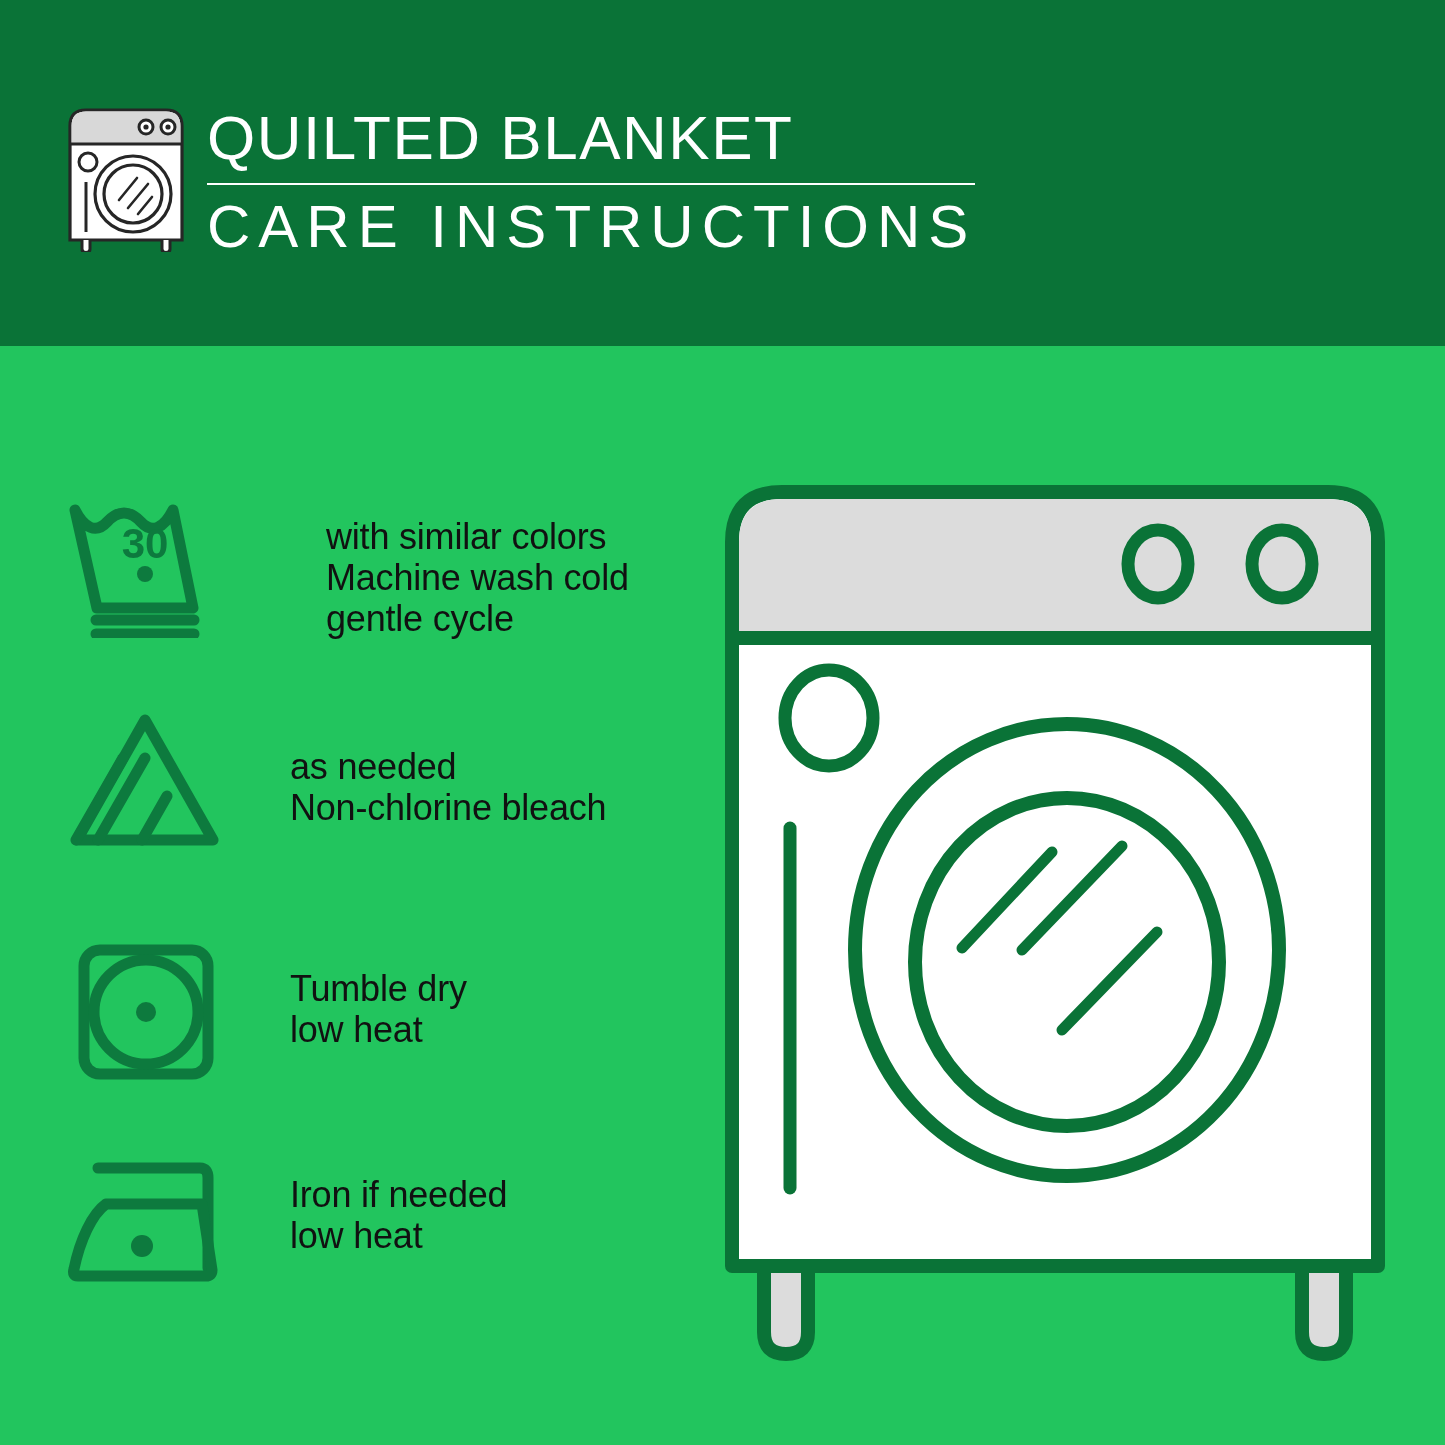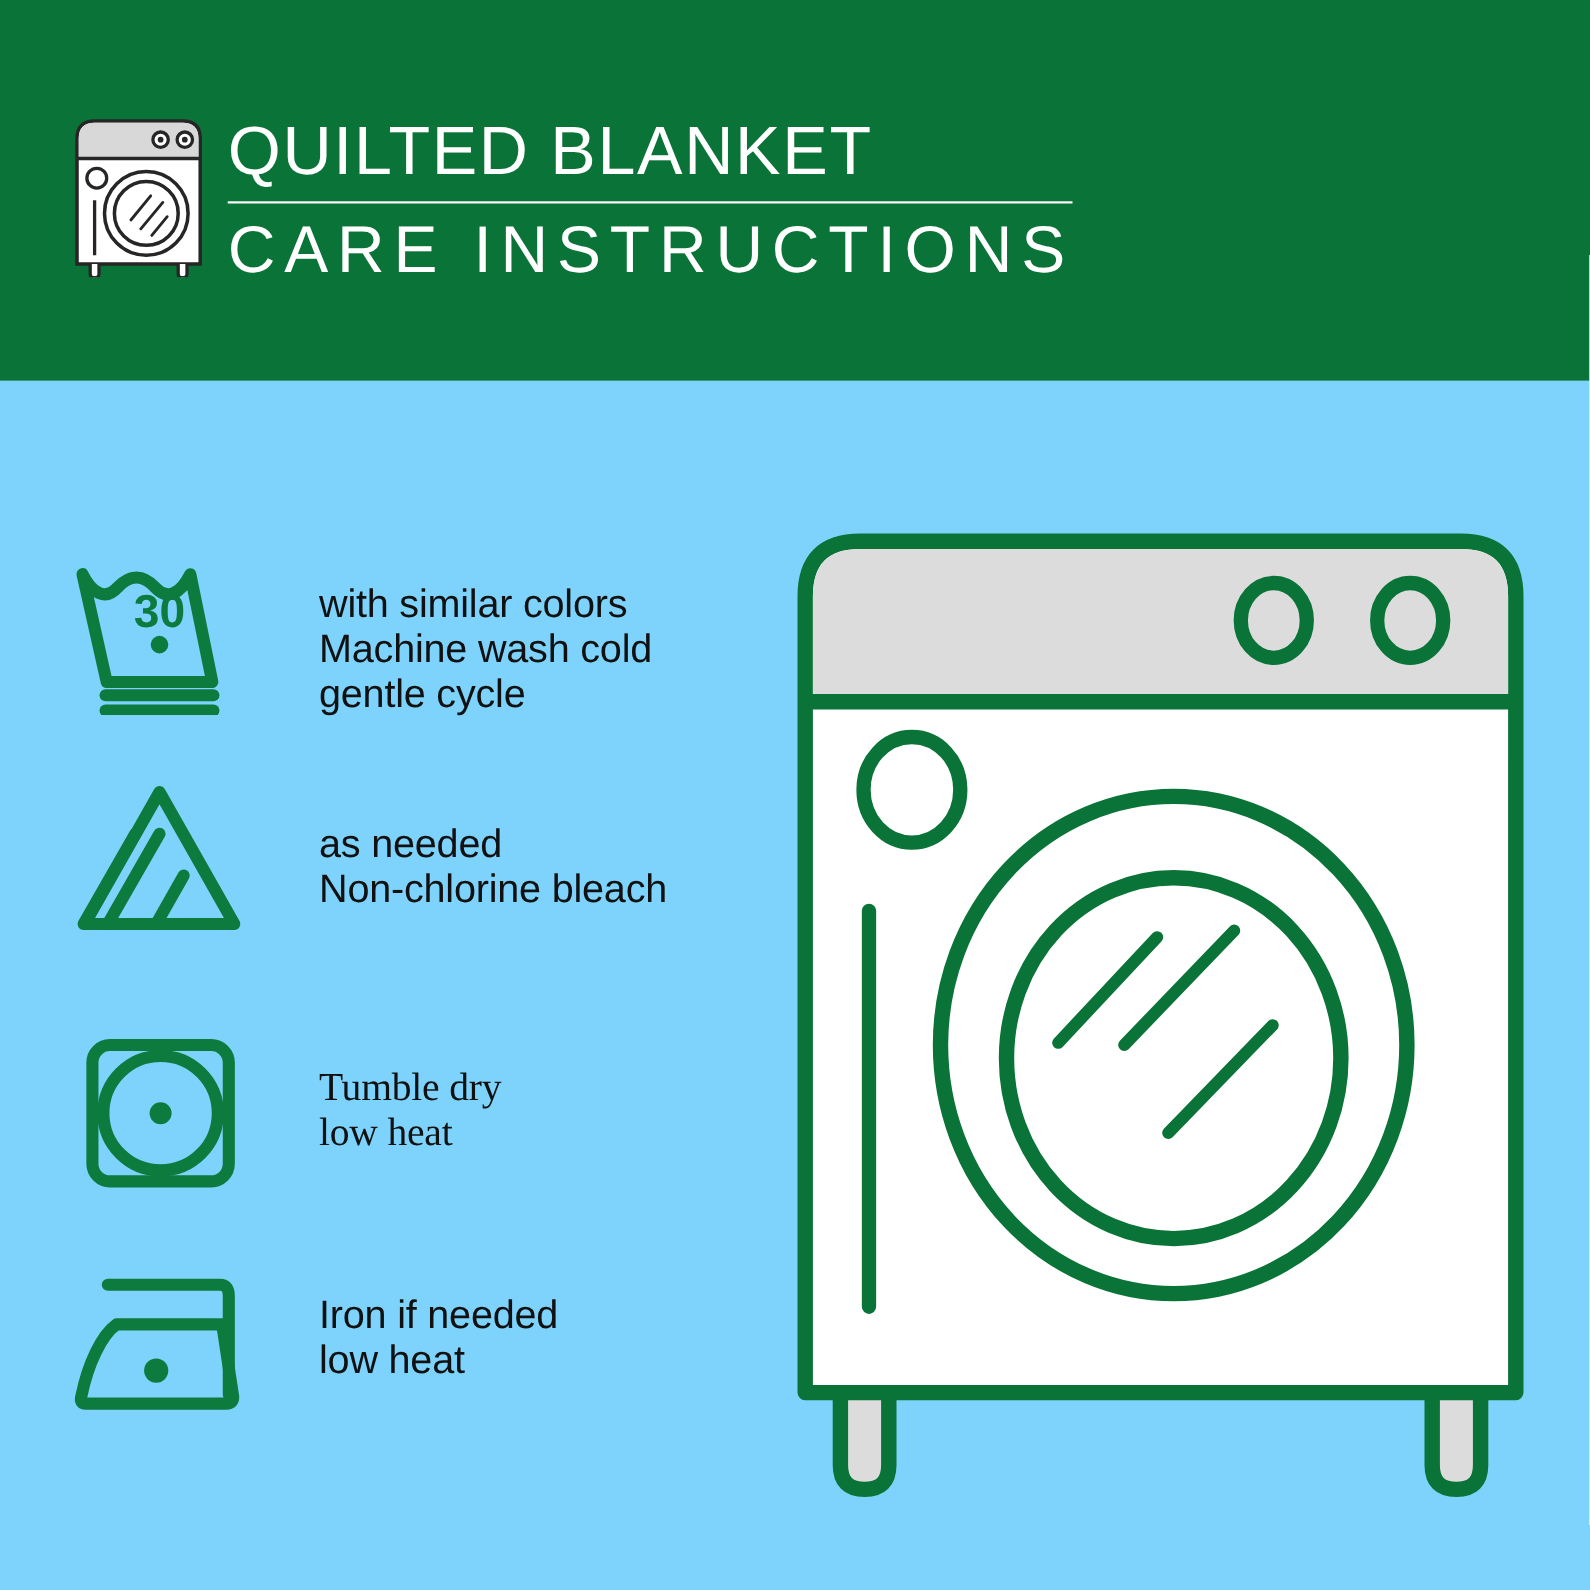--- a/index.html
+++ b/index.html
@@ -9,21 +9,21 @@
     background: #ffffff;
   }
   body {
     font-family: "Liberation Sans", sans-serif;
     -webkit-font-smoothing: antialiased;
   }
   #page {
     position: relative;
     width: 1445px;
     height: 1445px;
-    background: #7dd3fc;
+    background: #22c55e;
     overflow: hidden;
   }
 
   
   #header-band {
     position: absolute;
     left: 0;
     top: 0;
     width: 1445px;
     height: 346px;
@@ -73,21 +73,21 @@
     top: 484px;
     width: 640px;
   }
   .care-row {
     position: absolute;
     left: 0;
     display: flex;
     align-items: flex-start;
     width: 640px;
   }
-  .care-row[data-row="0"] { top: 16px; }
+  .care-row[data-row="0"] { top: 4px; gap: 36px; }
   .care-row[data-row="1"] { top: 222px; }
   .care-row[data-row="2"] { top: 452px; }
   .care-row[data-row="3"] { top: 664px; }
 
   .care-symbol {
     width: 178px;
     flex: 0 0 178px;
     display: flex;
     justify-content: flex-start;
     align-items: flex-start;
@@ -95,21 +95,21 @@
   .care-text {
     color: #111111;
     font-size: 36px;
     line-height: 41px;
     letter-spacing: -0.2px;
     padding-left: 52px;
     flex: 1 1 auto;
   }
   .care-row[data-row="0"] .care-text { padding-top: 28px; }
   .care-row[data-row="1"] .care-text { padding-top: 40px; }
-  .care-row[data-row="2"] .care-text { padding-top: 32px; font-family: Liberation Serif, serif; }
+  .care-row[data-row="2"] .care-text { padding-top: 32px; }
   .care-row[data-row="3"] .care-text { padding-top: 26px; }
   .care-text span { display: block; white-space: nowrap; }
 
   
   #washer-illustration {
     position: absolute;
     left: 712px;
     top: 470px;
     width: 700px;
     height: 900px;

